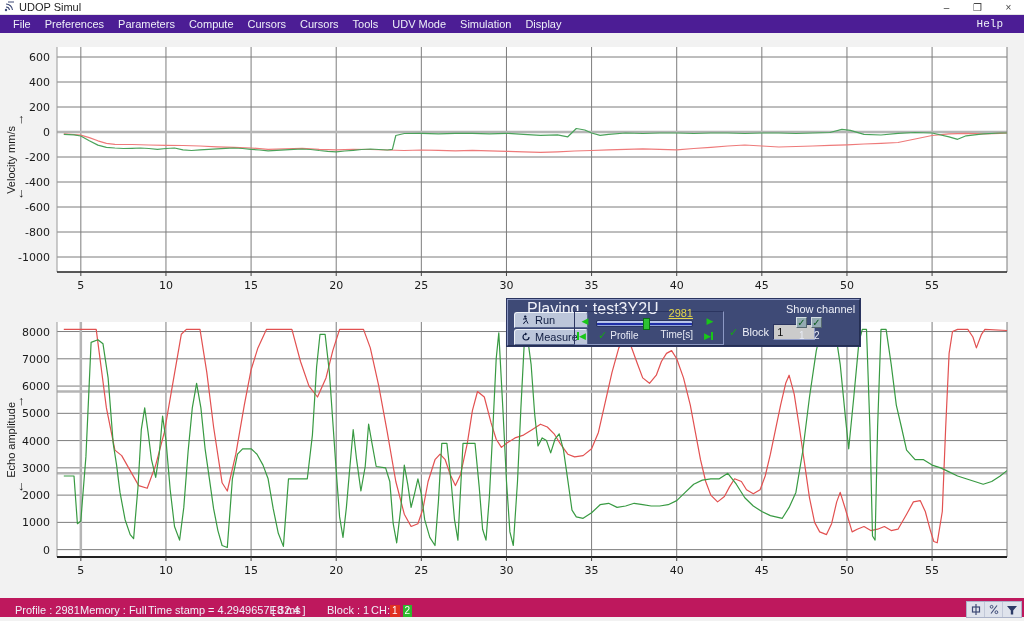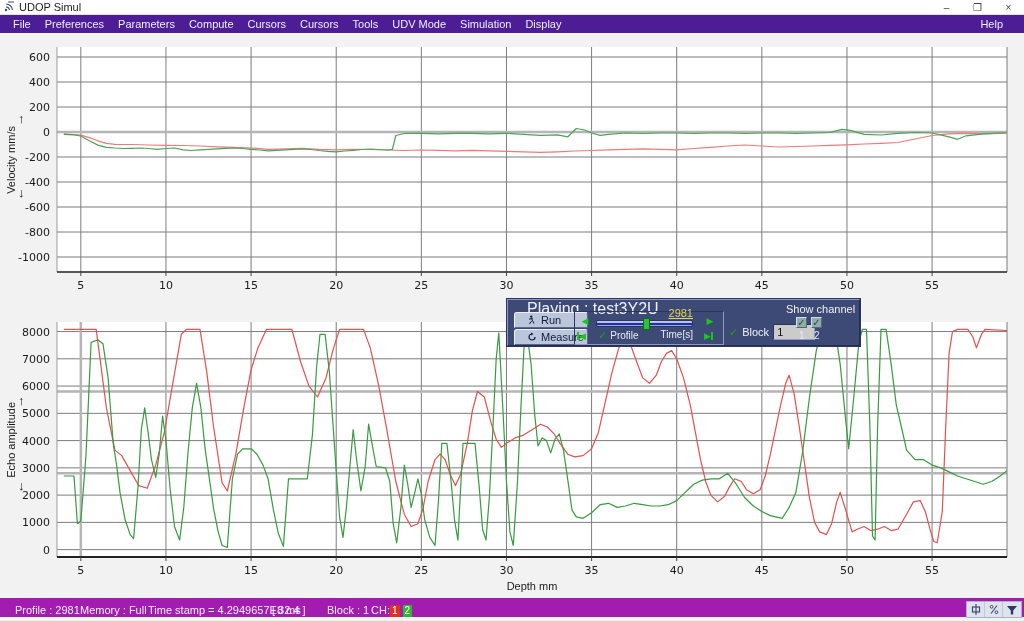--- a/index.html
+++ b/index.html
@@ -10,37 +10,37 @@
   .titlebar { position:absolute; left:0; top:0; width:1024px; height:15px; background:#ffffff; display:flex; align-items:center; border-bottom:1px solid #e4e4e4; }
   .app-icon { width:12px; height:12px; margin:0 4px 0 3px; }
   .titlebar .title { color:#1c1c1c; font-size:11px; }
   .win-controls { margin-left:auto; display:flex; height:100%; }
   .win-btn { width:31px; height:15px; display:flex; align-items:center; justify-content:center; color:#444; font-size:10px; cursor:default; }
 
   
   .menubar { position:absolute; left:0; top:15px; width:1024px; height:18px; background:#4c1d95; display:flex; align-items:center; color:#eef0f8; }
   .menu-item { padding:0 7px; height:100%; display:flex; align-items:center; cursor:default; }
   .menu-item:first-child { margin-left:6px; }
-  .menu-help { margin-left:auto; margin-right:14px; }
+  .menu-help { margin-left:auto; margin-right:14px;font-family:Liberation Mono, monospace; }
 
   
   .workspace { position:absolute; left:0; top:33px; width:1024px; height:565px; background:#f2f2f2; }
   .chart-svg { position:absolute; left:0; }
   #chart-top { top:2px; width:1024px; height:300px; }
   #chart-bottom { top:277px; width:1024px; height:288px; }
 
   .ylabel-wrap { position:absolute; width:14px; display:flex; align-items:center; justify-content:center; }
   .ylabel { writing-mode:vertical-rl; transform:rotate(180deg); color:#1a1a1a; font-size:11px; white-space:nowrap; }
   .axis-arrow { position:absolute; font-size:13px; font-weight:bold; color:#111; }
   .xlabel-bottom { position:absolute; left:57px; top:547px; width:950px; text-align:center; color:#1a1a1a; }
 
   
   .player { position:absolute; left:507px; top:266px; width:353px; height:47px; background:#3e4a76; border:1px solid; border-color:#8d99c4 #242e52 #242e52 #8d99c4; box-shadow:0 0 0 1px #2b3560; color:#eef0f8; z-index:20; }
   .player-title { position:absolute; left:19px; top:0px; font-size:16px; }
-  .tab-btn { position:absolute; left:6px; width:74px; height:16px; background:#bcc6da; border:1px solid; border-color:#eef2f8 #5a6890 #5a6890 #eef2f8; border-radius:3px 3px 0 0; color:#101c40; display:flex; align-items:center; gap:4px; padding-left:12px; cursor:default; }
+  .tab-btn { position:absolute; left:6px; width:74px; height:16px; background:#bcc6da; border:1px solid; border-color:#eef2f8 #5a6890 #5a6890 #eef2f8; border-radius:3px 3px 0 0; color:#101c40; display:flex; align-items:center; gap:4px; padding-left:6px; cursor:default; }
   .tab-btn svg { width:10px; height:10px; flex:none; }
   #run-btn { top:12px; }
   #measure-btn { top:29px; }
   .groupbox { position:absolute; left:66px; top:11px; width:150px; height:34px; border:1px solid; border-color:#2b3560 #8d99c4 #8d99c4 #2b3560; }
   .nav-arrow { position:absolute; color:#19c619; font-size:9px; width:12px; height:12px; line-height:12px; text-align:center; cursor:default; }
   .skip { display:flex; align-items:center; }
   .skip .bar { width:2px; height:8px; background:#19c619; }
   .slider-track { position:absolute; left:88px; top:20px; width:97px; height:7px; background:linear-gradient(#c2cdee,#8fa3d8); border:1px solid #2b3560; border-radius:2px; cursor:default; }
   .slider-track .mid { position:absolute; left:0; top:2px; width:100%; height:2px; background:#1f2fa8; }
   .slider-thumb { position:absolute; left:46px; top:-3px; width:7px; height:12px; background:#2ec234; border:1px solid #0a6e14; cursor:default; }
@@ -48,21 +48,21 @@
   .gcheck { color:#17a517; font-weight:bold; font-size:11px; }
   .small-label { font-size:10px; color:#e8ebf5; }
   .profile-row { position:absolute; left:90px; top:29px; width:95px; display:flex; justify-content:space-between; align-items:flex-start; }
   .block-row { position:absolute; left:221px; top:24px; display:flex; align-items:center; gap:4px; }
   .block-input { width:42px; height:16px; background:#cbcbcb; border:1px solid; border-color:#2b3560 #8d99c4 #8d99c4 #2b3560; font-size:11px; padding-left:3px; color:#111; font-family:inherit; }
   .show-channel { position:absolute; left:278px; top:3px; width:72px; text-align:left; }
   .checkbox { position:absolute; width:11px; height:11px; background:#94aab2; border:1px solid; border-color:#d3dee3 #55676f #55676f #d3dee3; color:#0b5d20; font-size:10px; font-weight:bold; line-height:9px; text-align:center; cursor:default; }
   .chk-lab { position:absolute; font-size:10px; color:#e8ebf5; }
 
   
-  .statusbar { position:absolute; left:0; top:598px; width:1024px; height:19px; background:#a21caf; color:#eef0f8; }
+  .statusbar { position:absolute; left:0; top:598px; width:1024px; height:19px; background:#be185d; color:#eef0f8; }
   .statusbar span.item { position:absolute; top:6px; }
   .badge { display:inline-block; padding:0 2px; font-size:10px; line-height:12px; }
   .badge.red { background:#e03020; color:#fff; }
   .badge.green { background:#2eb82e; color:#fff; }
   .tray { position:absolute; right:2px; top:3px; height:17px; background:#dfe3ec; border:1px solid #aab2c8; display:flex; align-items:center; }
   .tray-icon { width:18px; height:15px; display:flex; align-items:center; justify-content:center; border-right:1px solid #c2c8d8; cursor:default; }
   .tray-icon:last-child { border-right:none; }
 </style>
 </head>
 <body>
@@ -231,21 +231,20 @@
     <span class="ylabel">Velocity mm/s</span>
   </div>
   <span class="axis-arrow" style="left:18px; top:152px;">↓</span>
 
   <span class="axis-arrow" style="left:18px; top:360px;">↑</span>
   <div class="ylabel-wrap" style="left:4px; top:289px; height:235px;">
     <span class="ylabel">Echo amplitude</span>
   </div>
   <span class="axis-arrow" style="left:18px; top:445px;">↓</span>
 
-  <div class="xlabel-bottom">Depth mm</div>
 
   <div class="player">
     <div class="player-title">Playing : test3Y2U</div>
 
     <div class="tab-btn" id="run-btn">
       <svg viewBox="0 0 10 10">
         <circle cx="4.2" cy="1.6" r="1.2" fill="#101c40"></circle>
         <path d="M2 4.2 L5.8 3.4 M4.4 3.2 L5.4 5.4 L3.2 7.6 M5.4 5.4 L7 8.6 M2.4 9 L3.8 7" stroke="#101c40" stroke-width="1" fill="none"></path>
       </svg>
       <span>Run</span>

